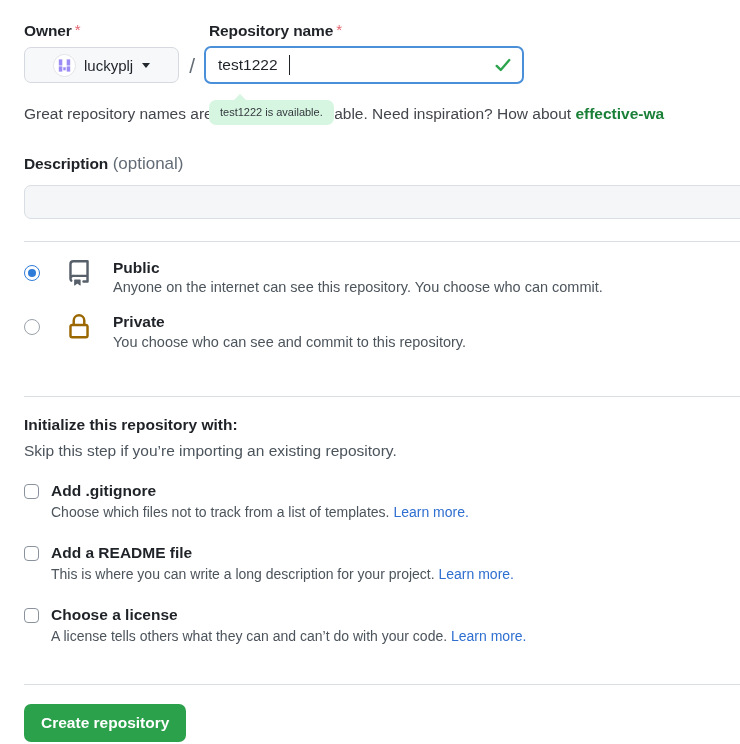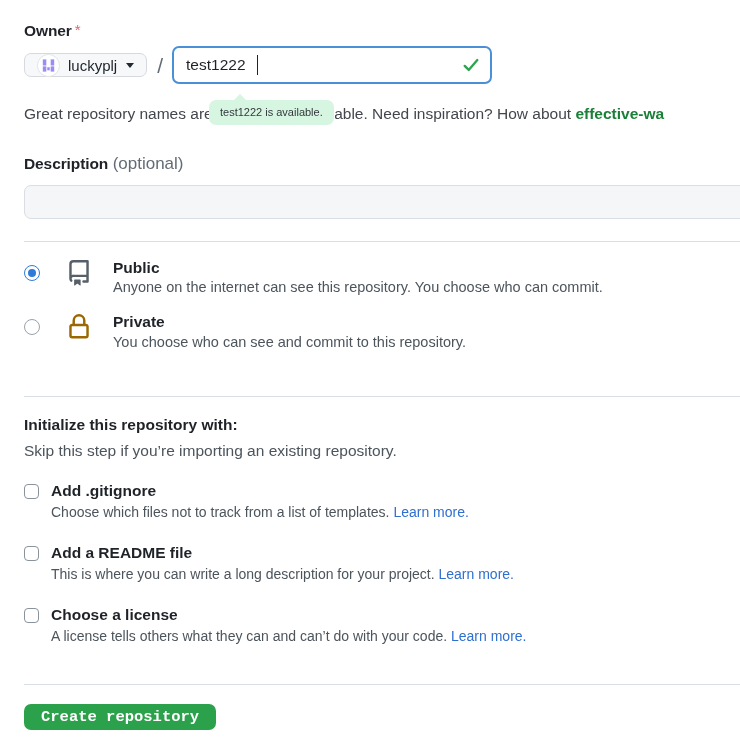--- a/index.html
+++ b/index.html
@@ -75,22 +75,22 @@
 
   .inputs {
     display: flex;
     align-items: center;
     margin-top: 6px;
   }
   .owner-btn {
     display: flex;
     align-items: center;
     gap: 8px;
-    height: 24px;
-    padding: 0 12px;
+    height: 36px;
+    padding: 0 28px;
     background: #f6f8fa;
     border: 1px solid #d6dae0;
     border-radius: 7px;
     box-sizing: border-box;
     cursor: pointer;
   }
   .avatar {
     width: 21px;
     height: 21px;
     border-radius: 50%;
@@ -297,36 +297,39 @@
     margin: 4px 0 0 27px;
   }
 
   
   .submit-wrap { position: absolute; left: 24px; top: 704px; }
   .submit-btn {
     background: #2ca14b;
     color: #ffffff;
     border: 0;
     border-radius: 7px;
-    font-family: Liberation Mono, monospace;
-    font-size: 15.5px;
-    font-weight: 700;
-    padding: 4px 17px;
+    font-family: Liberation Sans, sans-serif;
+    font-size: 15.5px;
+    font-weight: 700;
+    padding: 10px 17px;
     cursor: pointer;
   }
 </style>
 </head>
 <body>
 
 <div class="page">
 
   <div class="name-row">
     <div class="labels">
       <div class="label-owner">
         <span class="field-label">Owner</span><span class="req-star">*</span>
+      </div>
+      <div class="label-repo">
+        <span class="field-label">Repository name</span><span class="req-star">*</span>
       </div>
     </div>
 
     <div class="inputs">
       <div class="owner-btn">
         <svg class="avatar" viewBox="0 0 24 24">
           <circle cx="12" cy="12" r="12" fill="#ffffff"></circle>
           <rect x="5.5" y="5" width="4" height="7" fill="#9b8bf4"></rect>
           <rect x="14.5" y="5" width="4" height="7" fill="#9b8bf4"></rect>
           <rect x="5.5" y="13" width="4" height="6" fill="#9b8bf4"></rect>

